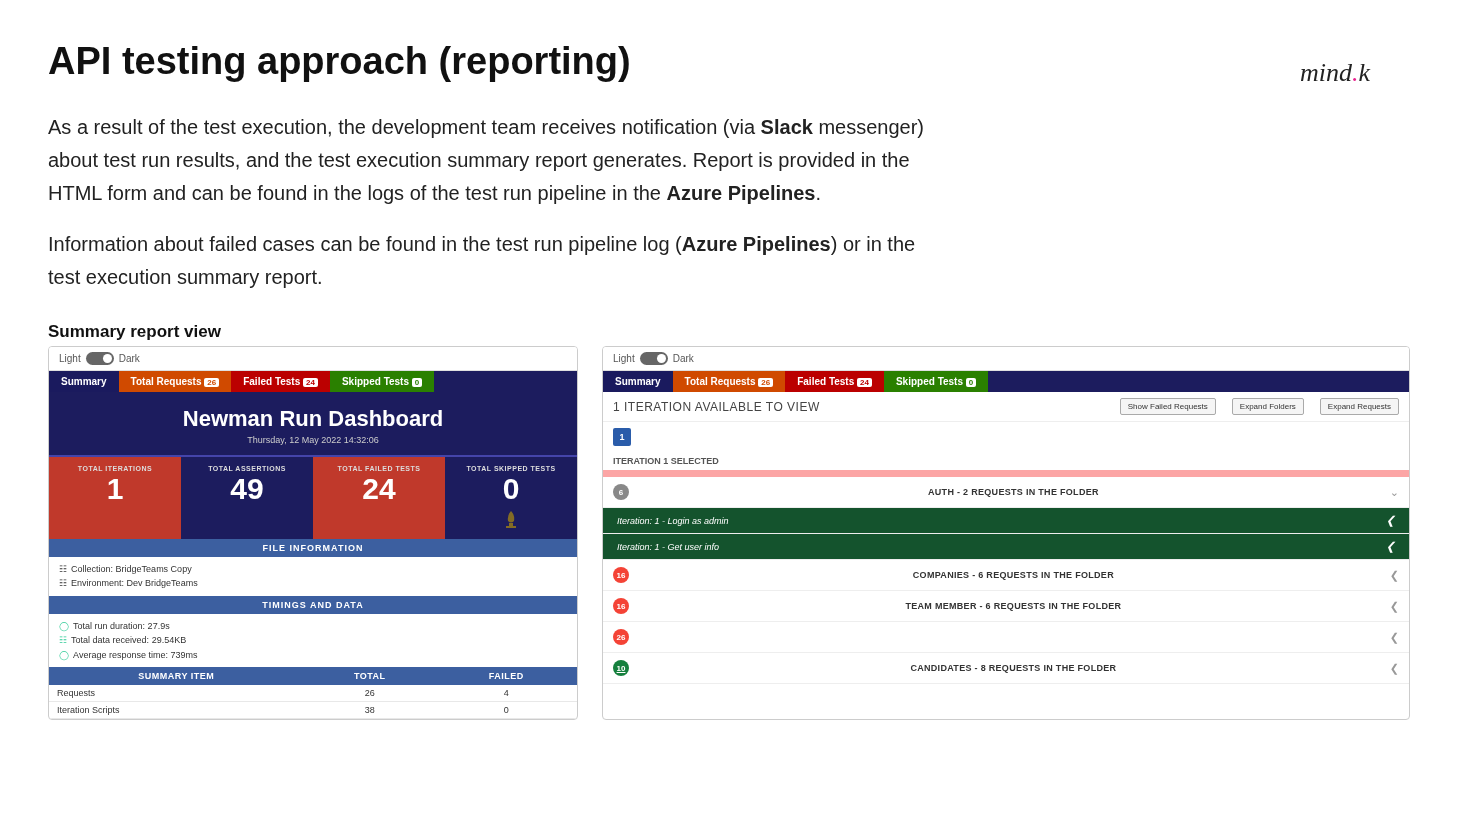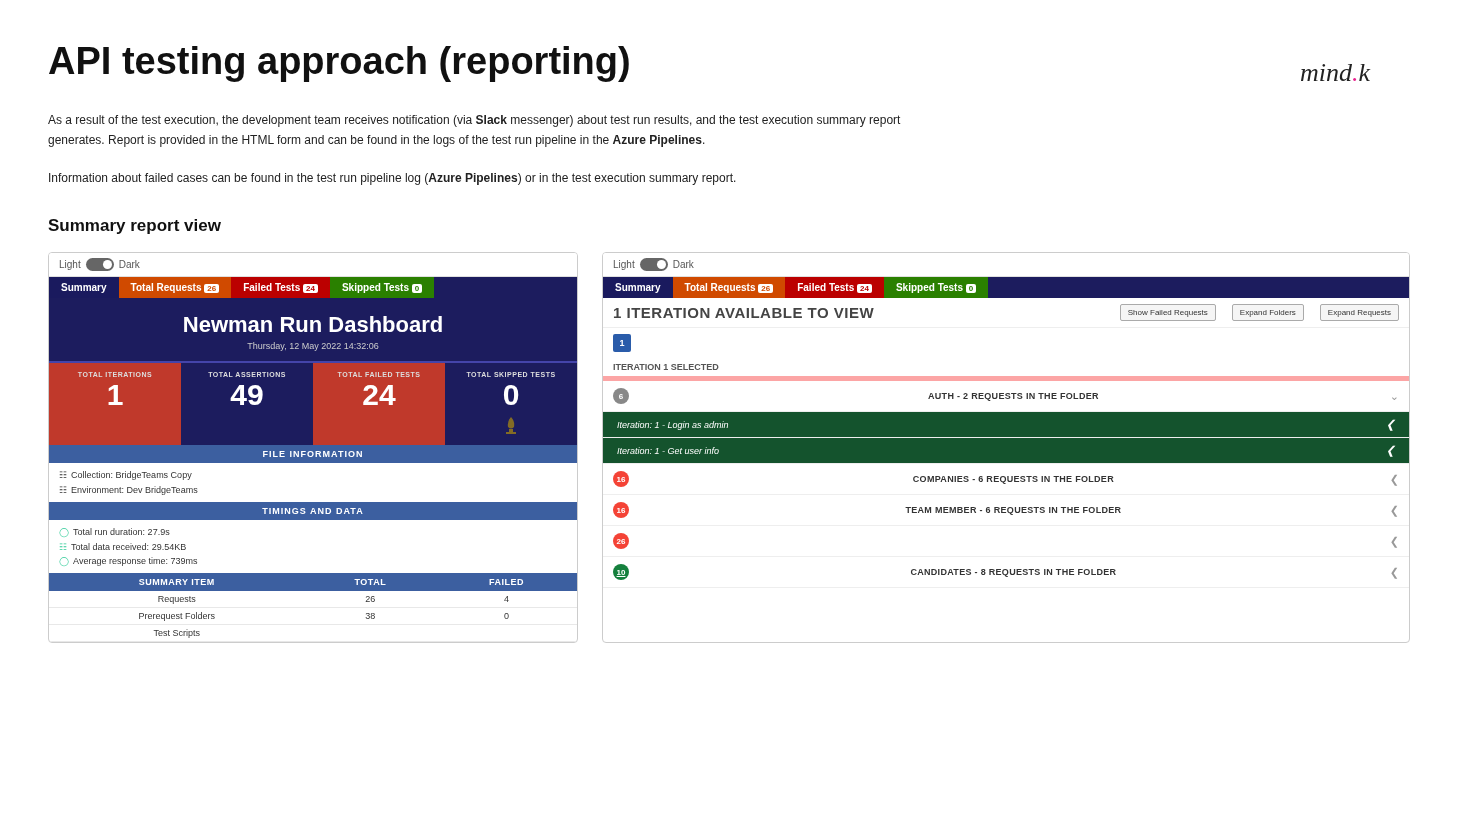--- a/index.html
+++ b/index.html
@@ -25,40 +25,40 @@
 
     h1 {
       font-size: 38px;
       font-weight: 800;
       color: #111;
       margin-bottom: 28px;
       margin-top: 8px;
     }
 
     .body-text {
-      font-size: 12px;
+      font-size: 20px;
       line-height: 1.65;
       color: #222;
       margin-bottom: 18px;
       max-width: 900px;
     }
 
     .body-text strong { font-weight: 700; }
 
     .section-title {
       font-size: 17px;
       font-weight: 700;
       color: #111;
       margin-top: 28px;
     }
 
     .screenshots-row {
       display: flex;
       gap: 24px;
-      margin-top: 16px;
+      margin-top: 4px;
     }
 
     
     .dashboard-mock {
       border: 1px solid #ccc;
       border-radius: 4px;
       overflow: hidden;
       width: 530px;
       flex-shrink: 0;
       background: #fff;
@@ -179,21 +179,20 @@
       color: #fff;
       padding: 4px 8px;
       text-align: center;
       font-weight: 700;
       letter-spacing: 0.5px;
     }
     .summary-table td {
       padding: 3px 8px;
       border-bottom: 1px solid #e8e8e8;
       color: #333;
-      text-align: center;
     }
     .summary-table td:first-child { font-weight: 500; }
     .summary-table td:not(:first-child) { text-align: center; }
 
     
     .dashboard-mock2 {
       border: 1px solid #ccc;
       border-radius: 4px;
       overflow: hidden;
       flex: 1;
@@ -216,21 +215,21 @@
       align-items: center;
       justify-content: center;
       border-radius: 2px;
     }
     .iter-selected {
       padding: 4px 10px;
       font-size: 9px;
       font-weight: 700;
       color: #555;
       text-transform: uppercase;
-      border-bottom: 5px solid #fca5a5;
+      border-bottom: 7px solid #fca5a5;
     }
 
     .folder-row {
       display: flex;
       align-items: center;
       justify-content: space-between;
       padding: 7px 10px;
       border-bottom: 1px solid #eee;
       font-size: 9px;
     }
@@ -406,28 +405,23 @@
             <th>FAILED</th>
           </tr>
         </thead>
         <tbody>
           <tr>
             <td>Requests</td>
             <td>26</td>
             <td>4</td>
           </tr>
           <tr>
-            <td>Prerequest Folders</td>
+            <td>Iteration Scripts</td>
             <td>38</td>
             <td>0</td>
-          </tr>
-          <tr>
-            <td>Test Scripts</td>
-            <td></td>
-            <td></td>
           </tr>
         </tbody>
       </table>
     </div>
 
     <div class="dashboard-mock2">
 
       <div class="dash-topbar">
         <div class="dark-toggle">
           <span>Light</span>
@@ -437,21 +431,21 @@
       </div>
 
       <div style="display:flex; background:#1c1c5e;">
         <button class="dash-nav-btn active">Summary</button>
         <button class="dash-nav-btn orange">Total Requests <span style="background:#fff;color:#d04a00;padding:0 3px;border-radius:2px;font-size:8px;">26</span></button>
         <button class="dash-nav-btn red">Failed Tests <span style="background:#fff;color:#b00;padding:0 3px;border-radius:2px;font-size:8px;">24</span></button>
         <button class="dash-nav-btn green">Skipped Tests <span style="background:#fff;color:#2a8000;padding:0 3px;border-radius:2px;font-size:8px;">0</span></button>
       </div>
 
       <div class="iter-top-row">
-        <span style="font-size:15px; font-weight:700; color:#444; text-transform:uppercase; letter-spacing:0.5px;">1 ITERATION AVAILABLE TO VIEW</span>
+        <span style="font-size:12px; font-weight:400; color:#444; text-transform:uppercase; letter-spacing:0.5px;">1 ITERATION AVAILABLE TO VIEW</span>
         <div class="right-header-btns">
           <button class="rh-btn">Show Failed Requests</button>
           <button class="rh-btn">Expand Folders</button>
           <button class="rh-btn">Expand Requests</button>
         </div>
       </div>
 
       <div class="iter-buttons">
         <div class="iter-btn">1</div>
       </div>

